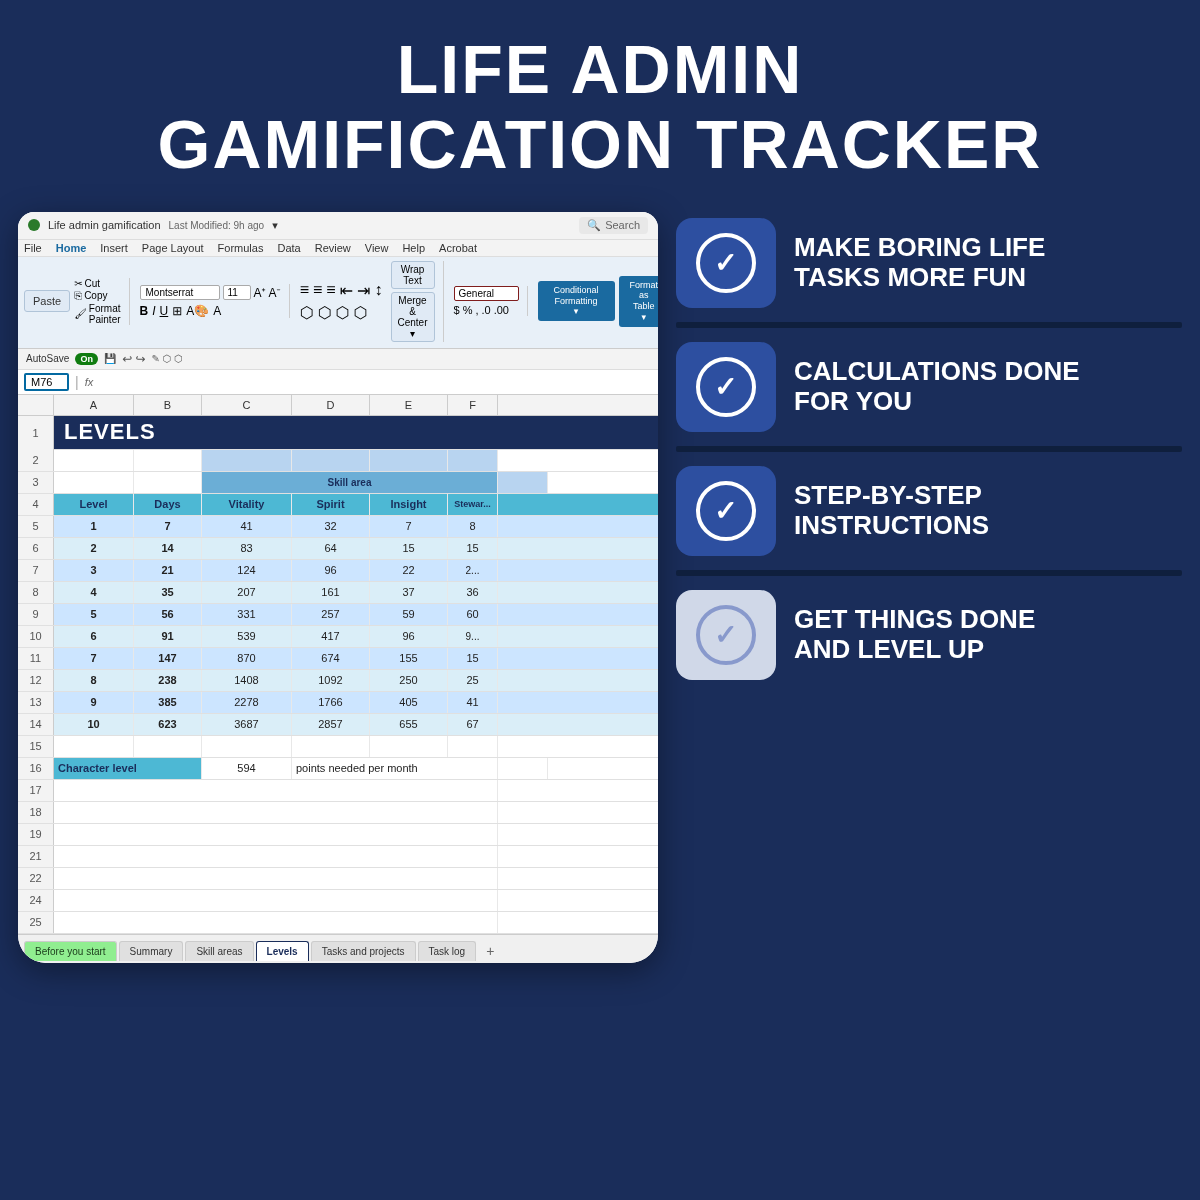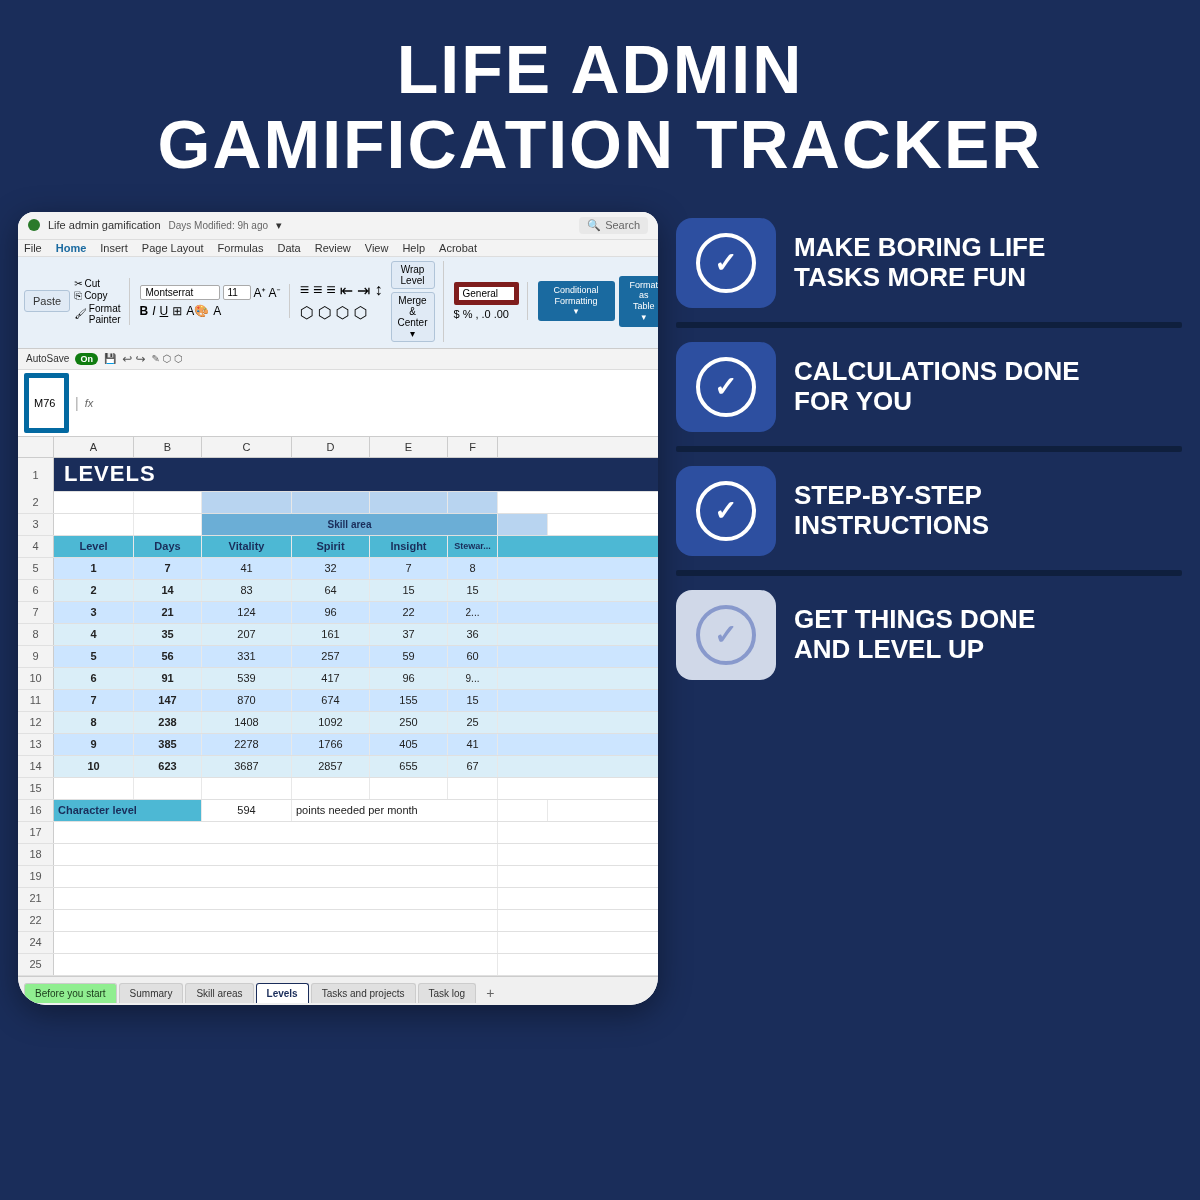--- a/index.html
+++ b/index.html
@@ -149,21 +149,21 @@
     .ribbon-merge-btn {
       background: #e0eaf5;
       border: 1px solid #b0c4d8;
       border-radius: 3px;
       padding: 2px 6px;
       font-size: 10px;
       cursor: pointer;
     }
     .number-format-box {
       background: white;
-      border: 5px solid #7f1d1d;
+      border: 1px solid #7f1d1d;
       border-radius: 2px;
       padding: 1px 4px;
       font-size: 10px;
       width: 65px;
     }
     .cond-format-btn {
       background: #1a6aa0;
       color: white;
       border: none;
       border-radius: 3px;
@@ -219,23 +219,23 @@
       background: white;
       display: flex;
       align-items: center;
       padding: 3px 6px;
       font-size: 11px;
       border-bottom: 1px solid #ccc;
       gap: 6px;
     }
     .cell-ref {
       background: white;
-      border: 5px solid #0369a1;
+      border: 2px solid #0369a1;
       border-radius: 2px;
-      padding: 19px 5px;
+      padding: 1px 5px;
       font-size: 11px;
       width: 45px;
     }
     .formula-separator {
       color: #aaa;
       font-size: 14px;
     }
     .fx-label {
       color: #666;
       font-size: 11px;
@@ -456,21 +456,21 @@
 </div>
 
 <div class="content-area">
 
   <div class="excel-container">
 
     <div class="excel-titlebar">
       <div class="excel-titlebar-left">
         <span class="excel-green-dot"></span>
         <span>Life admin gamification</span>
-        <span style="color:#666;font-size:10px;">Days Modified: 9h ago</span>
+        <span style="color:#666;font-size:10px;">Last Modified: 9h ago</span>
         <span style="cursor:pointer;">▾</span>
       </div>
       <div class="excel-search-box">
         <span>🔍</span>
         <span>Search</span>
       </div>
     </div>
 
     <div class="excel-menubar">
       <span>File</span>
@@ -535,21 +535,21 @@
               <span style="cursor:pointer;">↕</span>
             </div>
             <div style="display:flex;gap:4px;">
               <span style="cursor:pointer;">⬡</span>
               <span style="cursor:pointer;">⬡</span>
               <span style="cursor:pointer;">⬡</span>
               <span style="cursor:pointer;">⬡</span>
             </div>
           </div>
           <div style="display:flex;flex-direction:column;gap:3px;margin-left:4px;">
-            <button class="ribbon-wrap-btn">Wrap Level</button>
+            <button class="ribbon-wrap-btn">Wrap Text</button>
             <button class="ribbon-merge-btn">Merge &amp; Center ▾</button>
           </div>
         </div>
         <div class="ribbon-group">
           <div style="display:flex;flex-direction:column;gap:3px;">
             <input class="number-format-box" value="General" readonly="" style="">
             <div style="display:flex;gap:3px;font-size:11px;">
               <span style="cursor:pointer;">$</span>
               <span style="cursor:pointer;">%</span>
               <span style="cursor:pointer;">,</span>

